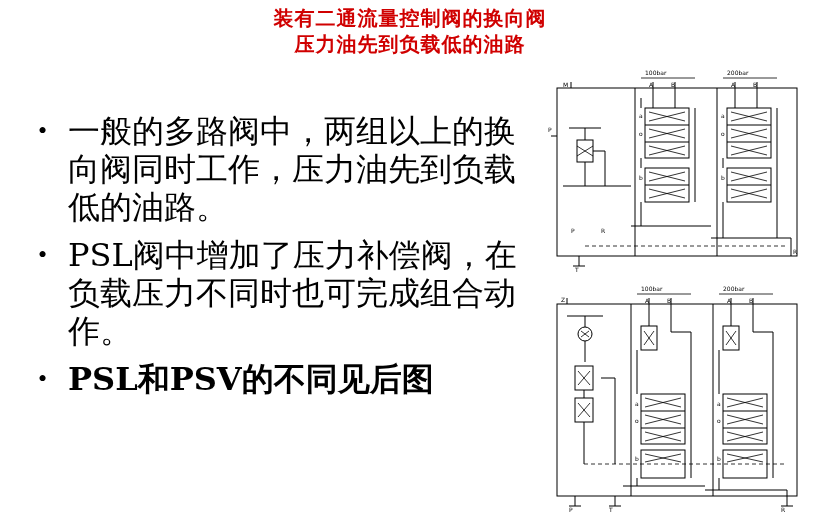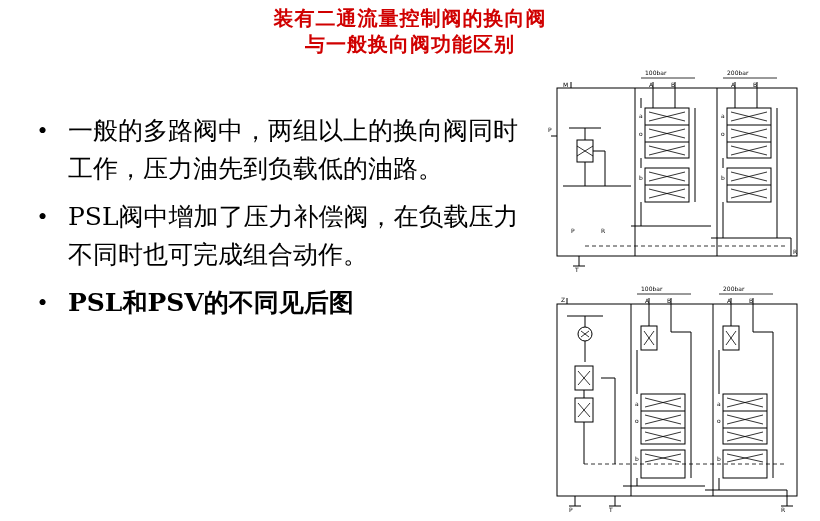--- a/index.html
+++ b/index.html
@@ -55,21 +55,21 @@
     flex: 0 0 auto;
     width: 30px;
     text-align: left;
     font-size: 26px;
     line-height: 38px;
     color: #000;
     padding-left: 8px;
   }
   .bullet .btext {
     flex: 1 1 auto;
-    font-size: 25px;
+    font-size: 32px;
     line-height: 38px;
     color: #000;
     font-family: "DejaVu Serif", serif;
   }
   .b1 .btext { width: 330px; }
   .b2 .btext { width: 380px; }
   .b3 .btext { width: 400px; font-weight: bold; }
 
   
   .diagram-wrap {
@@ -89,21 +89,21 @@
   .diagram-bottom { top: 218px; height: 227px; }
   .diagram svg { display: block; }
 </style>
 </head>
 <body>
 
 <div class="slide">
 
   <div class="title-block">
     <span class="title-line">装有二通流量控制阀的换向阀</span>
-    <span class="title-line">与一般换向阀功能区别</span>
+    <span class="title-line">压力油先到负载低的油路</span>
   </div>
 
   <div class="bullets">
 
     <div class="bullet b1">
       <span class="dot">•</span>
       <span class="btext">一般的多路阀中，两组以上的换向阀同时工作，压力油先到负载低的油路。</span>
     </div>
 
     <div class="bullet b2">

